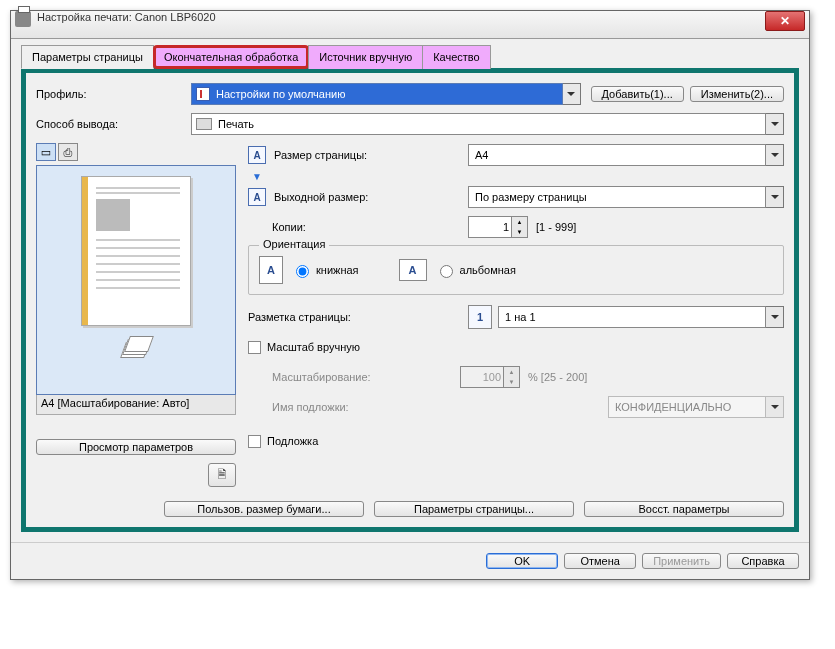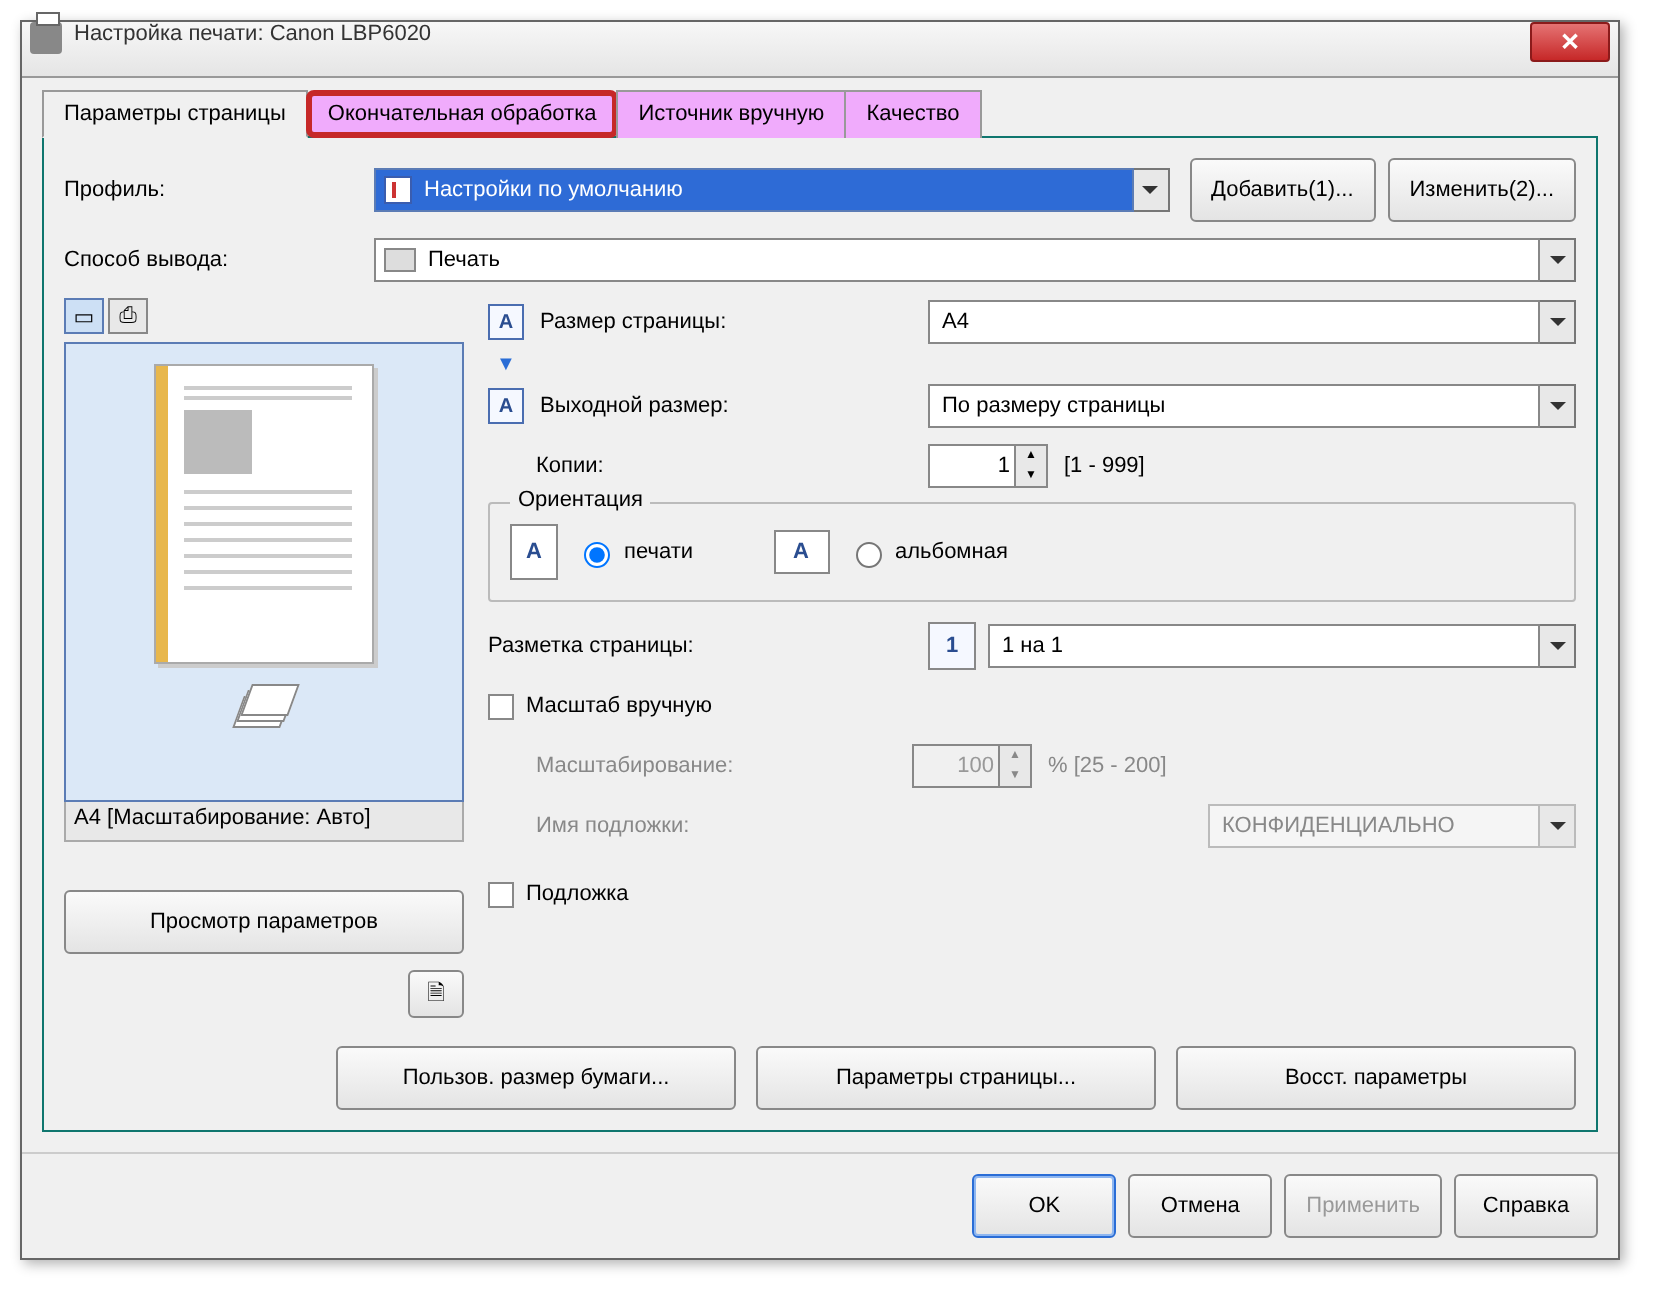--- a/index.html
+++ b/index.html
@@ -9,29 +9,29 @@
 .titlebar .icon-printer { width: 16px; height: 16px; margin-right: 6px; display: inline-block; background: #888; border-radius: 2px; position: relative; }
 .titlebar .icon-printer::before { content:""; position:absolute; top:-5px; left:3px; width:10px; height:5px; background:#fff; border:1px solid #666; }
 .titlebar .title { flex: 1; color: #333; }
 .close-btn { width: 40px; height: 20px; background: linear-gradient(#e57373,#c62828); border: 1px solid #8b1a1a; border-radius: 2px; display: flex; align-items: center; justify-content: center; }
 .close-btn span { color: #fff; font-weight: bold; font-size: 12px; }
 .content { padding: 6px 10px 10px; background: #f0f0f0; }
 .tabs { display: flex; position: relative; margin-bottom: -1px; }
 .tab { padding: 5px 10px; border: 1px solid #999; border-bottom: none; background: #f0abfc; margin-right: -1px; cursor: pointer; }
 .tab.active { background: #f0f0f0; border-bottom: 1px solid #f0f0f0; }
 .tab.highlighted { border: 3px solid #c62828; border-radius: 4px; padding: 3px 8px; }
-.tab-body { border: 1px solid #0f766e; background: #f0f0f0; padding: 10px; }
+.tab-body { border: 5px solid #0f766e; background: #f0f0f0; padding: 10px; }
 .row { display: flex; align-items: center; margin-bottom: 8px; }
 .label-col { width: 155px; }
 .profile-combo { flex: 1; display: flex; align-items: center; height: 22px; background: #2e6bd6; border: 1px solid #5b7cb5; color: #fff; padding: 0 4px; }
 .profile-combo .icon-profile { width:14px; height:14px; background:#fff; border:1px solid #3a5daf; margin-right:6px; position:relative; }
 .profile-combo .icon-profile::after { content:""; position:absolute; left:3px; top:2px; width:6px; height:8px; border-left:2px solid #c33; }
 .combo-arrow { width: 18px; height: 22px; background: #e8e8e8; border: 1px solid #777; border-left: none; display: flex; align-items: center; justify-content: center; }
 .combo-arrow::after { content:""; border: 4px solid transparent; border-top-color: #333; margin-top: 4px; }
-.btn { height: 32px; padding: 0 10px; background: linear-gradient(#fafafa,#e4e4e4); border: 1px solid #888; border-radius: 3px; cursor: pointer; display: inline-flex; align-items: center; }
+.btn { height: 16px; padding: 0 10px; background: linear-gradient(#fafafa,#e4e4e4); border: 1px solid #888; border-radius: 3px; cursor: pointer; display: inline-flex; align-items: center; }
 .btn.disabled { color: #999; }
 .plain-combo { flex: 1; display: flex; align-items: center; }
 .plain-combo .combo-body { flex: 1; height: 22px; border: 1px solid #888; background: #fff; display: flex; align-items: center; padding: 0 4px; }
 .plain-combo .icon-print { width:16px; height:12px; background:#ddd; border:1px solid #888; margin-right:6px; position:relative; }
 .fullwidth-combo { display:flex; flex:1; }
 .fullwidth-combo .cb { flex:1; height:22px; border:1px solid #888; background:#fff; padding:0 6px; display:flex; align-items:center; }
 .main-area { display: flex; gap: 12px; }
 .preview-col { width: 200px; }
 .preview-top { display: flex; gap: 2px; margin-bottom: 4px; }
 .preview-tab { width: 20px; height: 18px; border: 1px solid #888; background: #e8e8e8; display:flex; align-items:center; justify-content:center; }
@@ -203,21 +203,21 @@
               </div>
             <span style="margin-left:8px">[1 - 999]</span>
           </div>
 
           <div class="fieldset">
             <span class="fieldset-legend">Ориентация</span>
             <div class="orient-row">
               <label style="display:flex;align-items:center">
                 <span class="orient-icon">A</span>
                 <input type="radio" checked="" style="">
-                <span style="margin-left:4px">печати</span>
+                <span style="margin-left:4px">книжная</span>
               </label>
               <label style="display:flex;align-items:center">
                 <span class="orient-icon landscape">A</span>
                 <input type="radio" style="">
                 <span style="margin-left:4px">альбомная</span>
               </label>
             </div>
           </div>
 
           <div class="setting-row">

